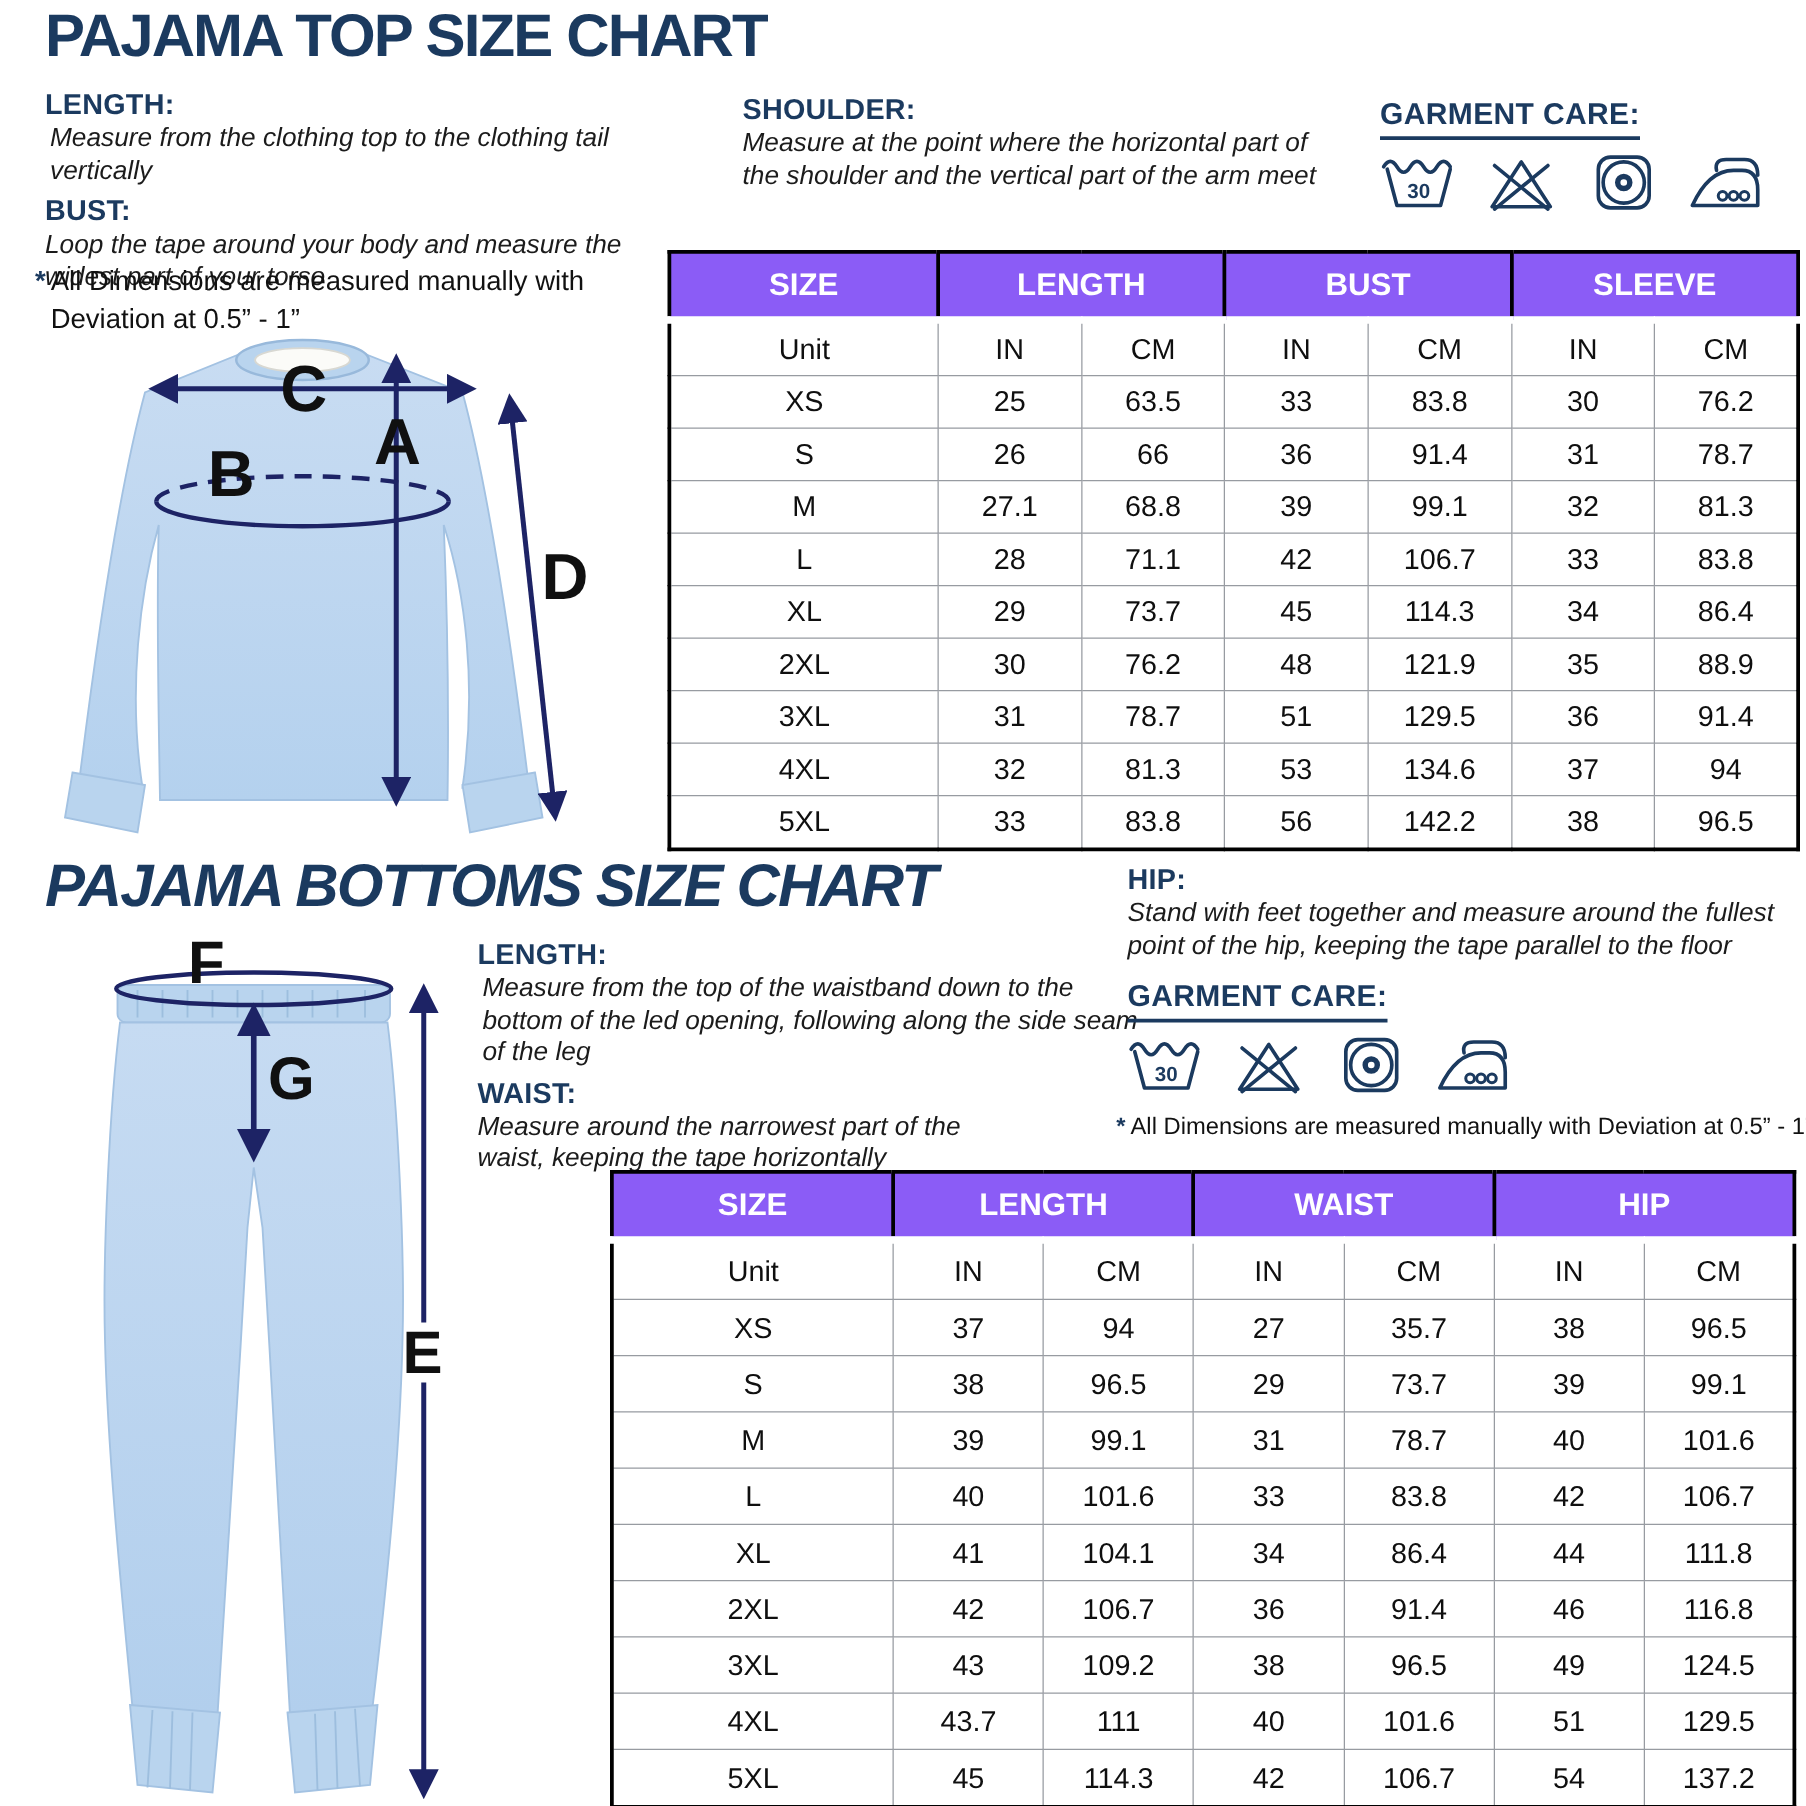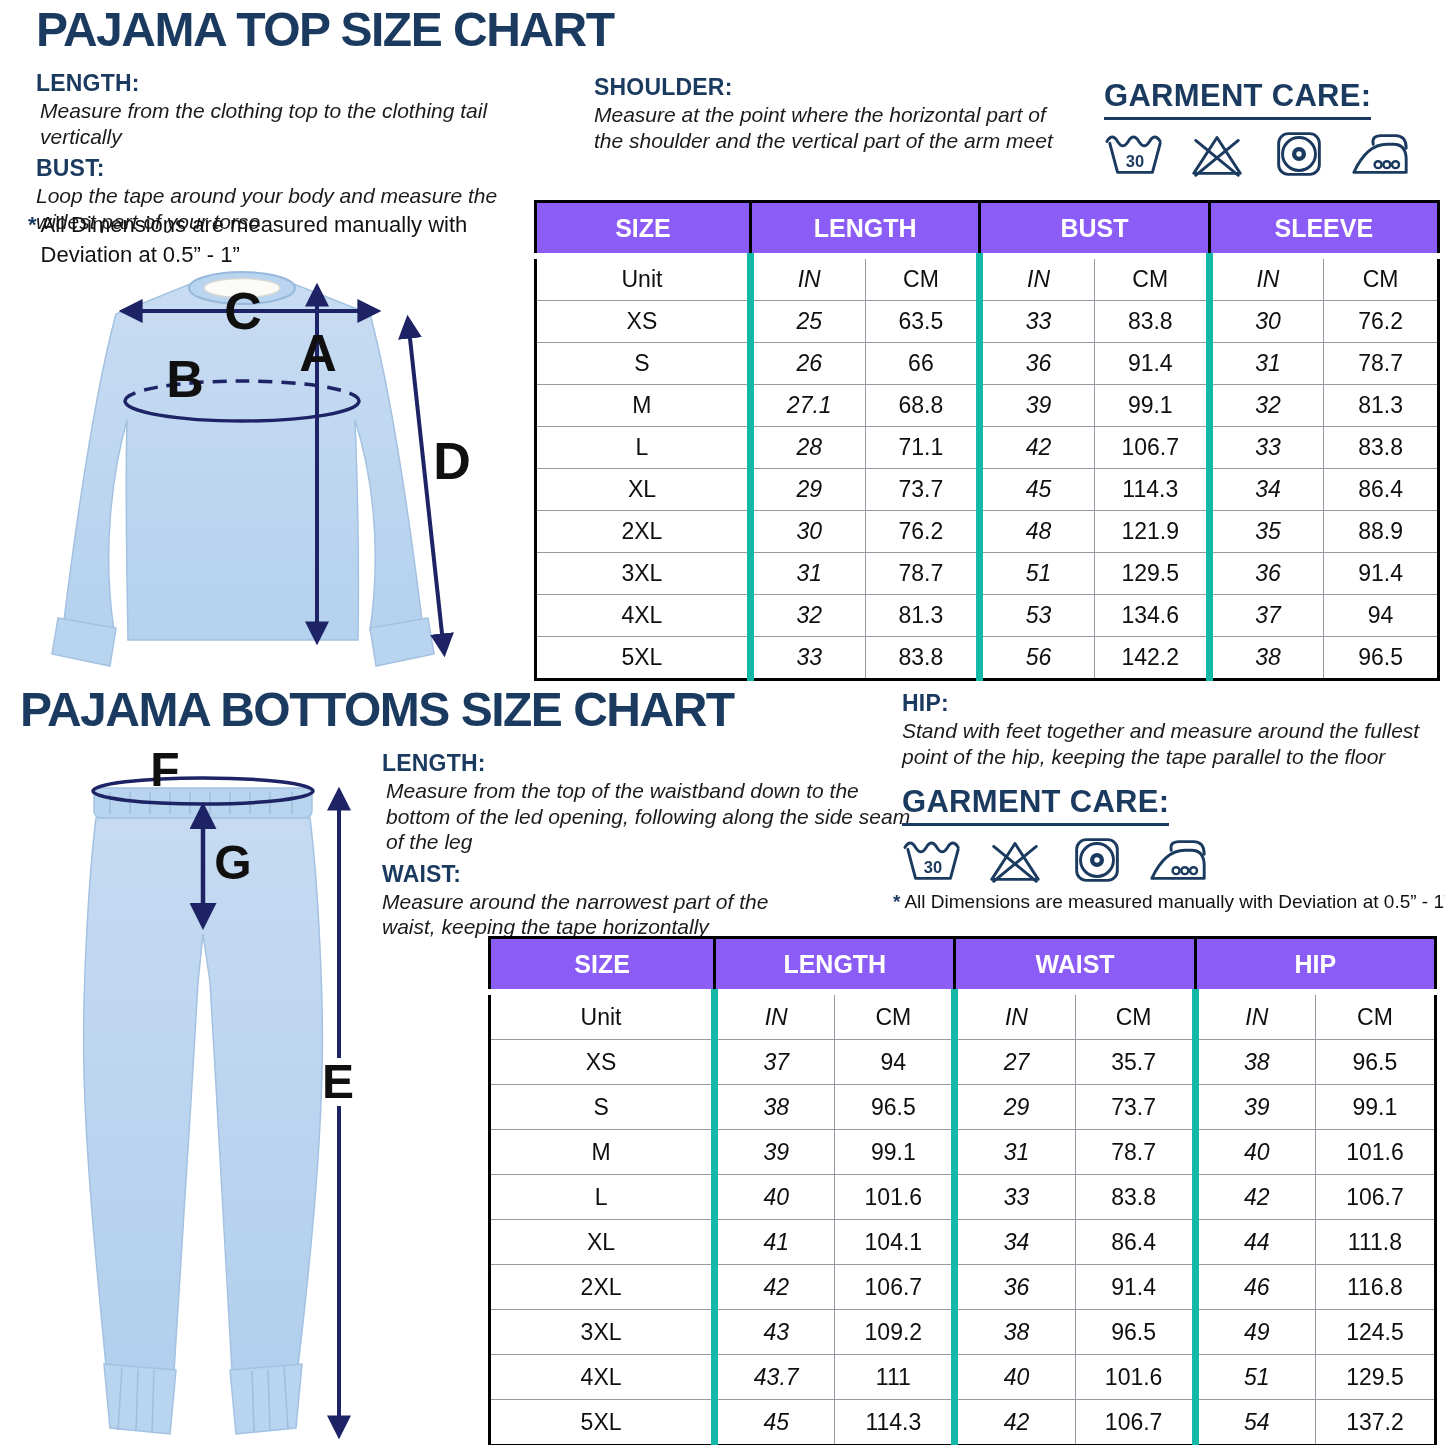--- a/index.html
+++ b/index.html
@@ -7,34 +7,34 @@
         font-family:"Liberation Sans",sans-serif;color:#1c1c1c;}
   .title{position:absolute;margin:0;font-size:48px;font-weight:800;letter-spacing:-1.5px;
          color:#1b3a5f;white-space:nowrap;}
   h3.lbl{margin:0 0 1px 0;font-size:23px;font-weight:800;color:#1b3a5f;letter-spacing:.2px;}
   p.body{margin:0 0 6px 0;font-size:21px;line-height:1.22;color:#1b1b1b;font-style:italic;}
   .abs{position:absolute;}
   .note{display:flex;font-size:22px;line-height:1.35;color:#111;}
   .note .star{color:#1b3a5f;font-weight:800;margin-right:4px;}
   .note-sm{font-size:19px;white-space:nowrap;}
   .care-underline{display:inline-block;margin:0;padding-bottom:3px;border-bottom:3px solid #1b3a5f;
-                  font-size:31px;font-weight:800;color:#1b3a5f;letter-spacing:.3px;}
+                  font-size:24px;font-weight:800;color:#1b3a5f;letter-spacing:.3px;}
   .care-row{display:flex;gap:20px;margin-top:10px;align-items:center;}
   .care-row svg{display:block;}
   .care-ic{stroke:#1b3a5f;stroke-width:3;fill:none;stroke-linecap:round;stroke-linejoin:round;}
   .care-num{font-size:17px;font-weight:700;fill:#1b3a5f;}
   
   table.tbl{position:absolute;border-collapse:collapse;table-layout:fixed;background:#fff;
             border:3px solid #000;}
   table.tbl th{background:#8b5cf6;color:#fff;font-size:25px;font-weight:700;height:50px;
                border-left:3px solid #000;border-bottom:6px solid #fff;padding:0;}
   table.tbl th:first-child{border-left:none;}
   table.tbl td{border:1px solid #979ba1;text-align:center;vertical-align:middle;
                font-size:23px;color:#0f0f0f;padding:0;}
-  table.tbl td.gb{border-left:7px solid #14b8a6;font-style:italic;}
+  table.tbl td.gb{border-left:1px solid #14b8a6;}
   table.tbl td:first-child{border-left:none;}
   #top-table td{height:41px;}
   #bottom-table td{height:44px;}
   .diagram-letter{font-family:"Liberation Sans",sans-serif;font-weight:900;fill:#101010;}
 </style>
 </head>
 <body>
 
 <div class="page">
 
@@ -226,21 +226,21 @@
           <td class="gb">33</td>
           <td>83.8</td>
           <td class="gb">56</td>
           <td>142.2</td>
           <td class="gb">38</td>
           <td>96.5</td>
         </tr>
       </tbody>
     </table>
 
-  <h1 class="title" style="left:20px;top:682px;">PAJAMA BOTTOMS SIZE CHART</h1>
+  <h1 class="title" style="left:36px;top:682px;font-style:italic;">PAJAMA BOTTOMS SIZE CHART</h1>
 
   <svg class="abs" style="left:40px;top:742px;" width="360" height="700" viewBox="0 0 360 700">
     <defs>
       <marker id="ahP" viewBox="0 0 8 8" markerWidth="6" markerHeight="6" refX="6.2" refY="4" orient="auto-start-reverse">
         <path d="M0 0 L8 4 L0 8 Z" fill="#1d2365"></path>
       </marker>
       <linearGradient id="gpants" x1="0" y1="0" x2="0" y2="1">
         <stop offset="0" stop-color="#c6dbf2"></stop>
           <stop offset="1" stop-color="#b2cfed"></stop>
       </linearGradient>

